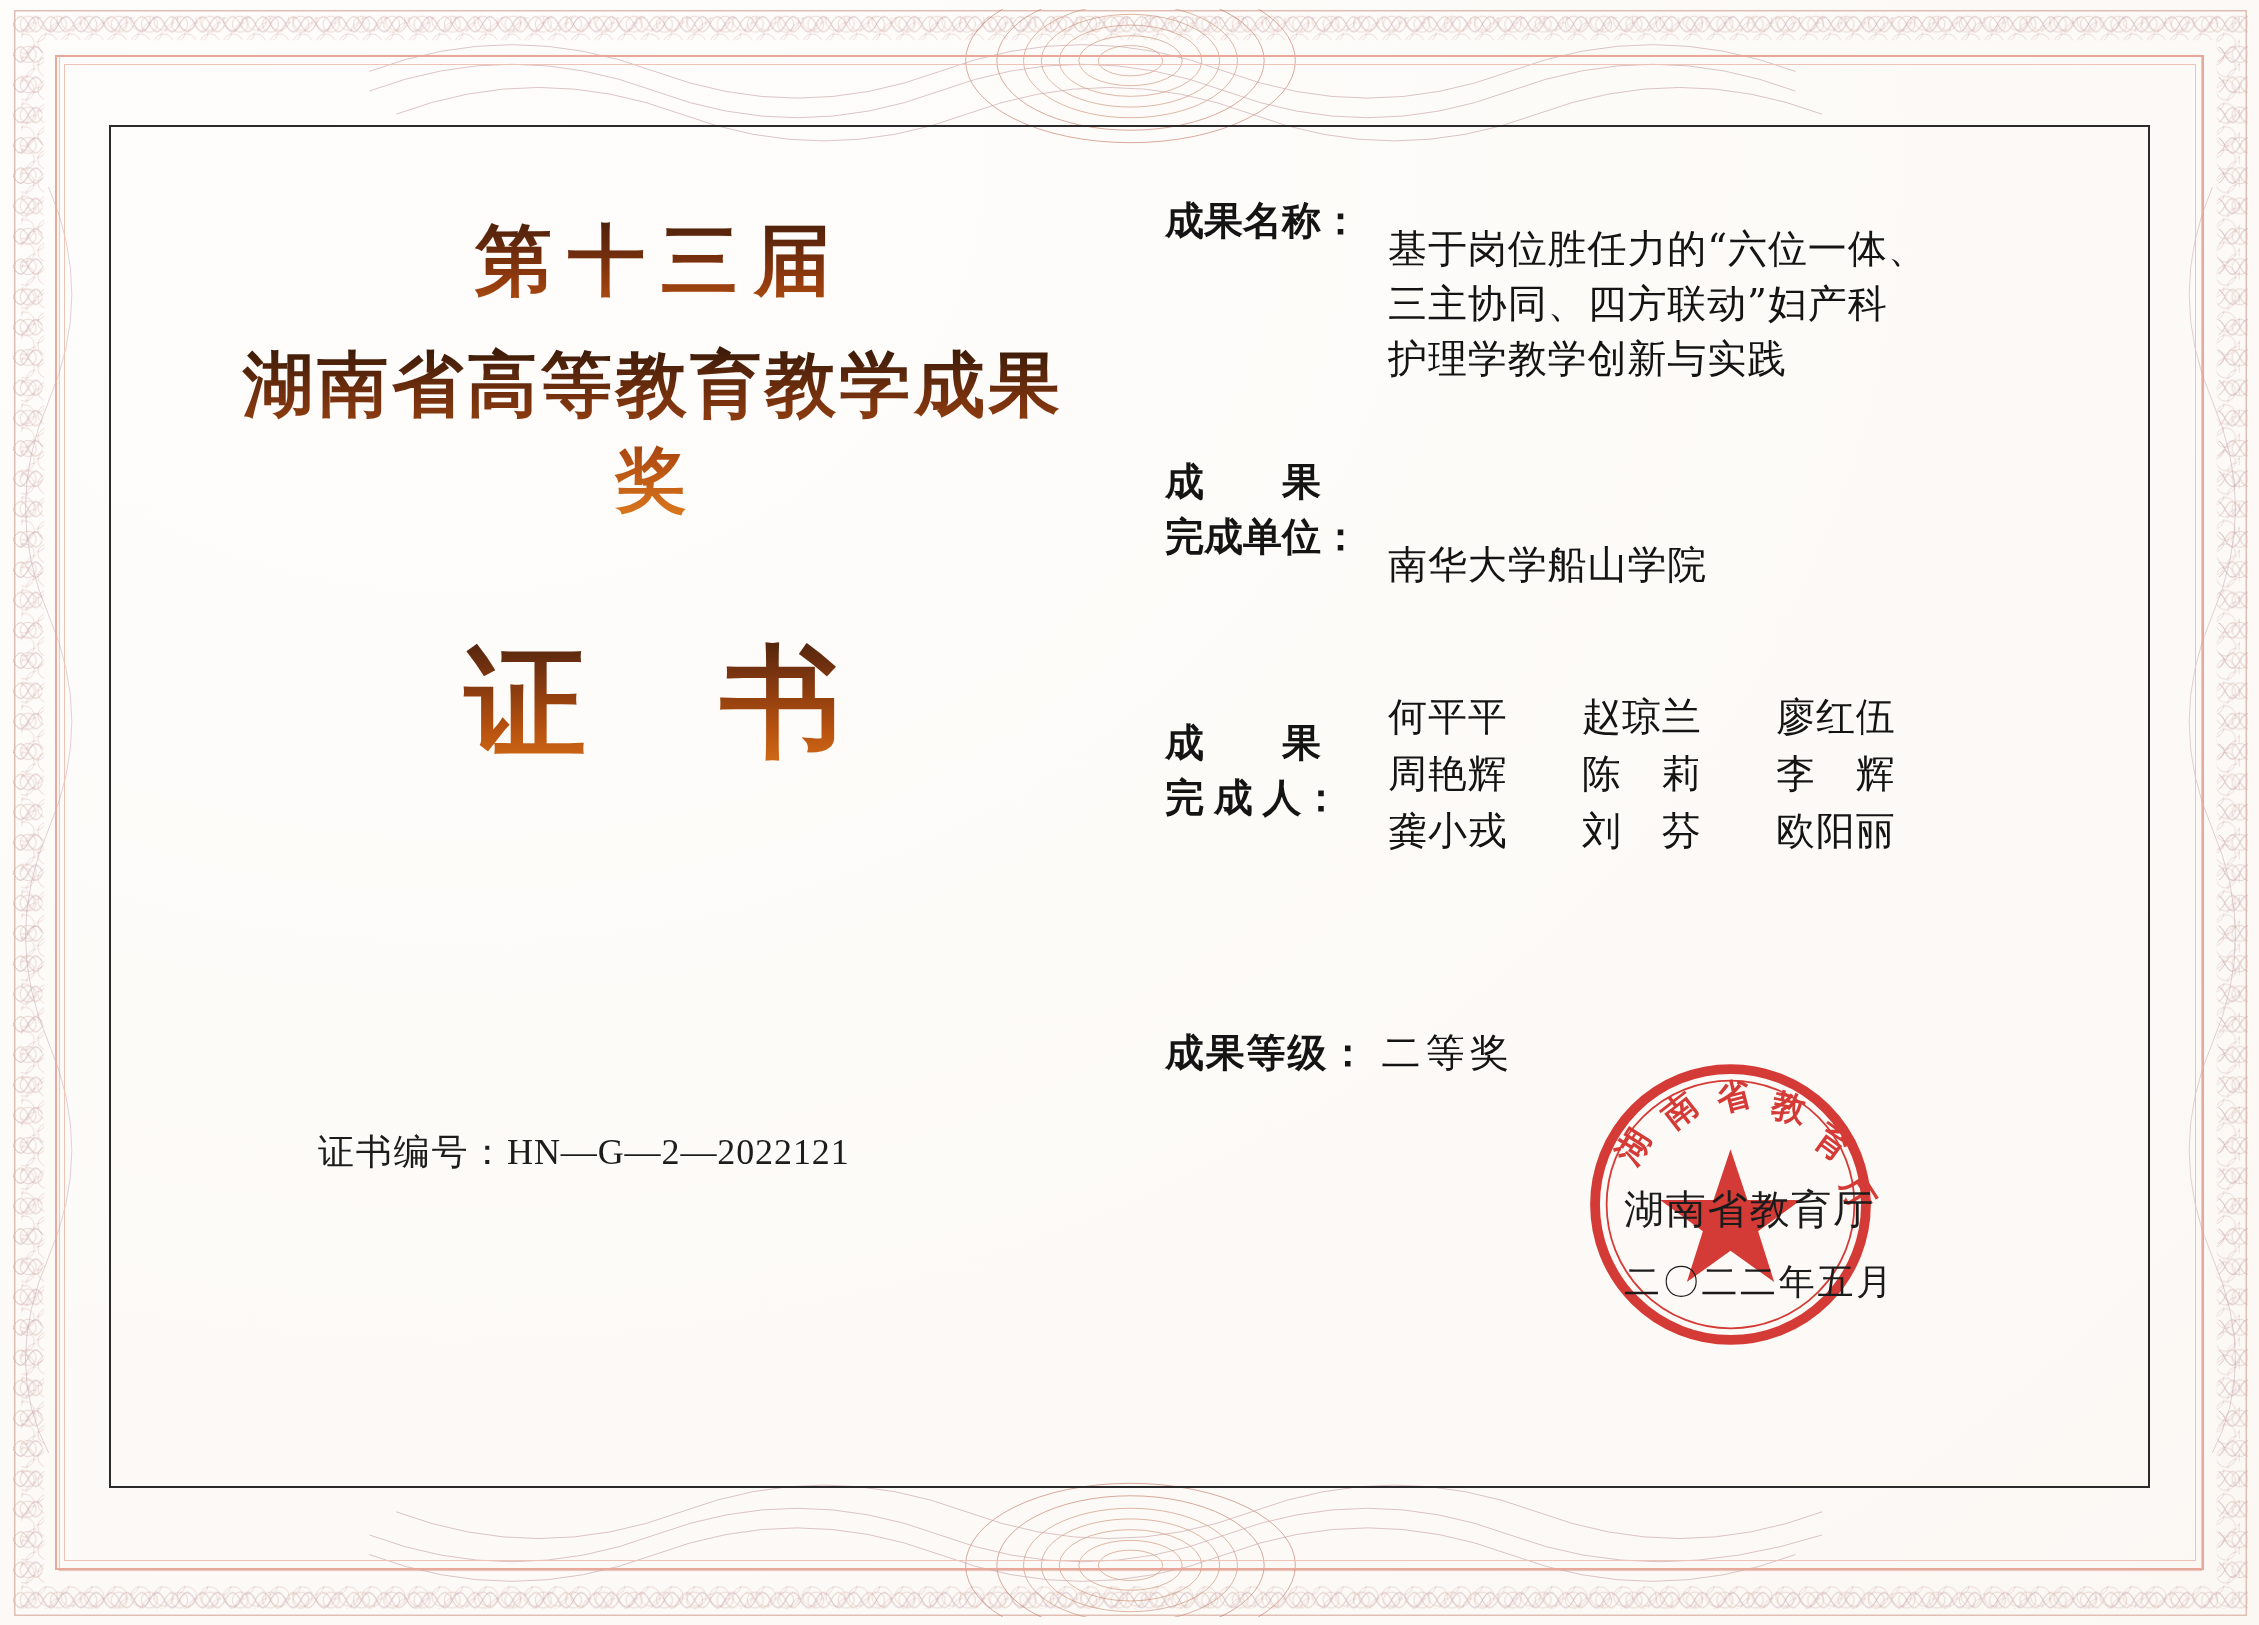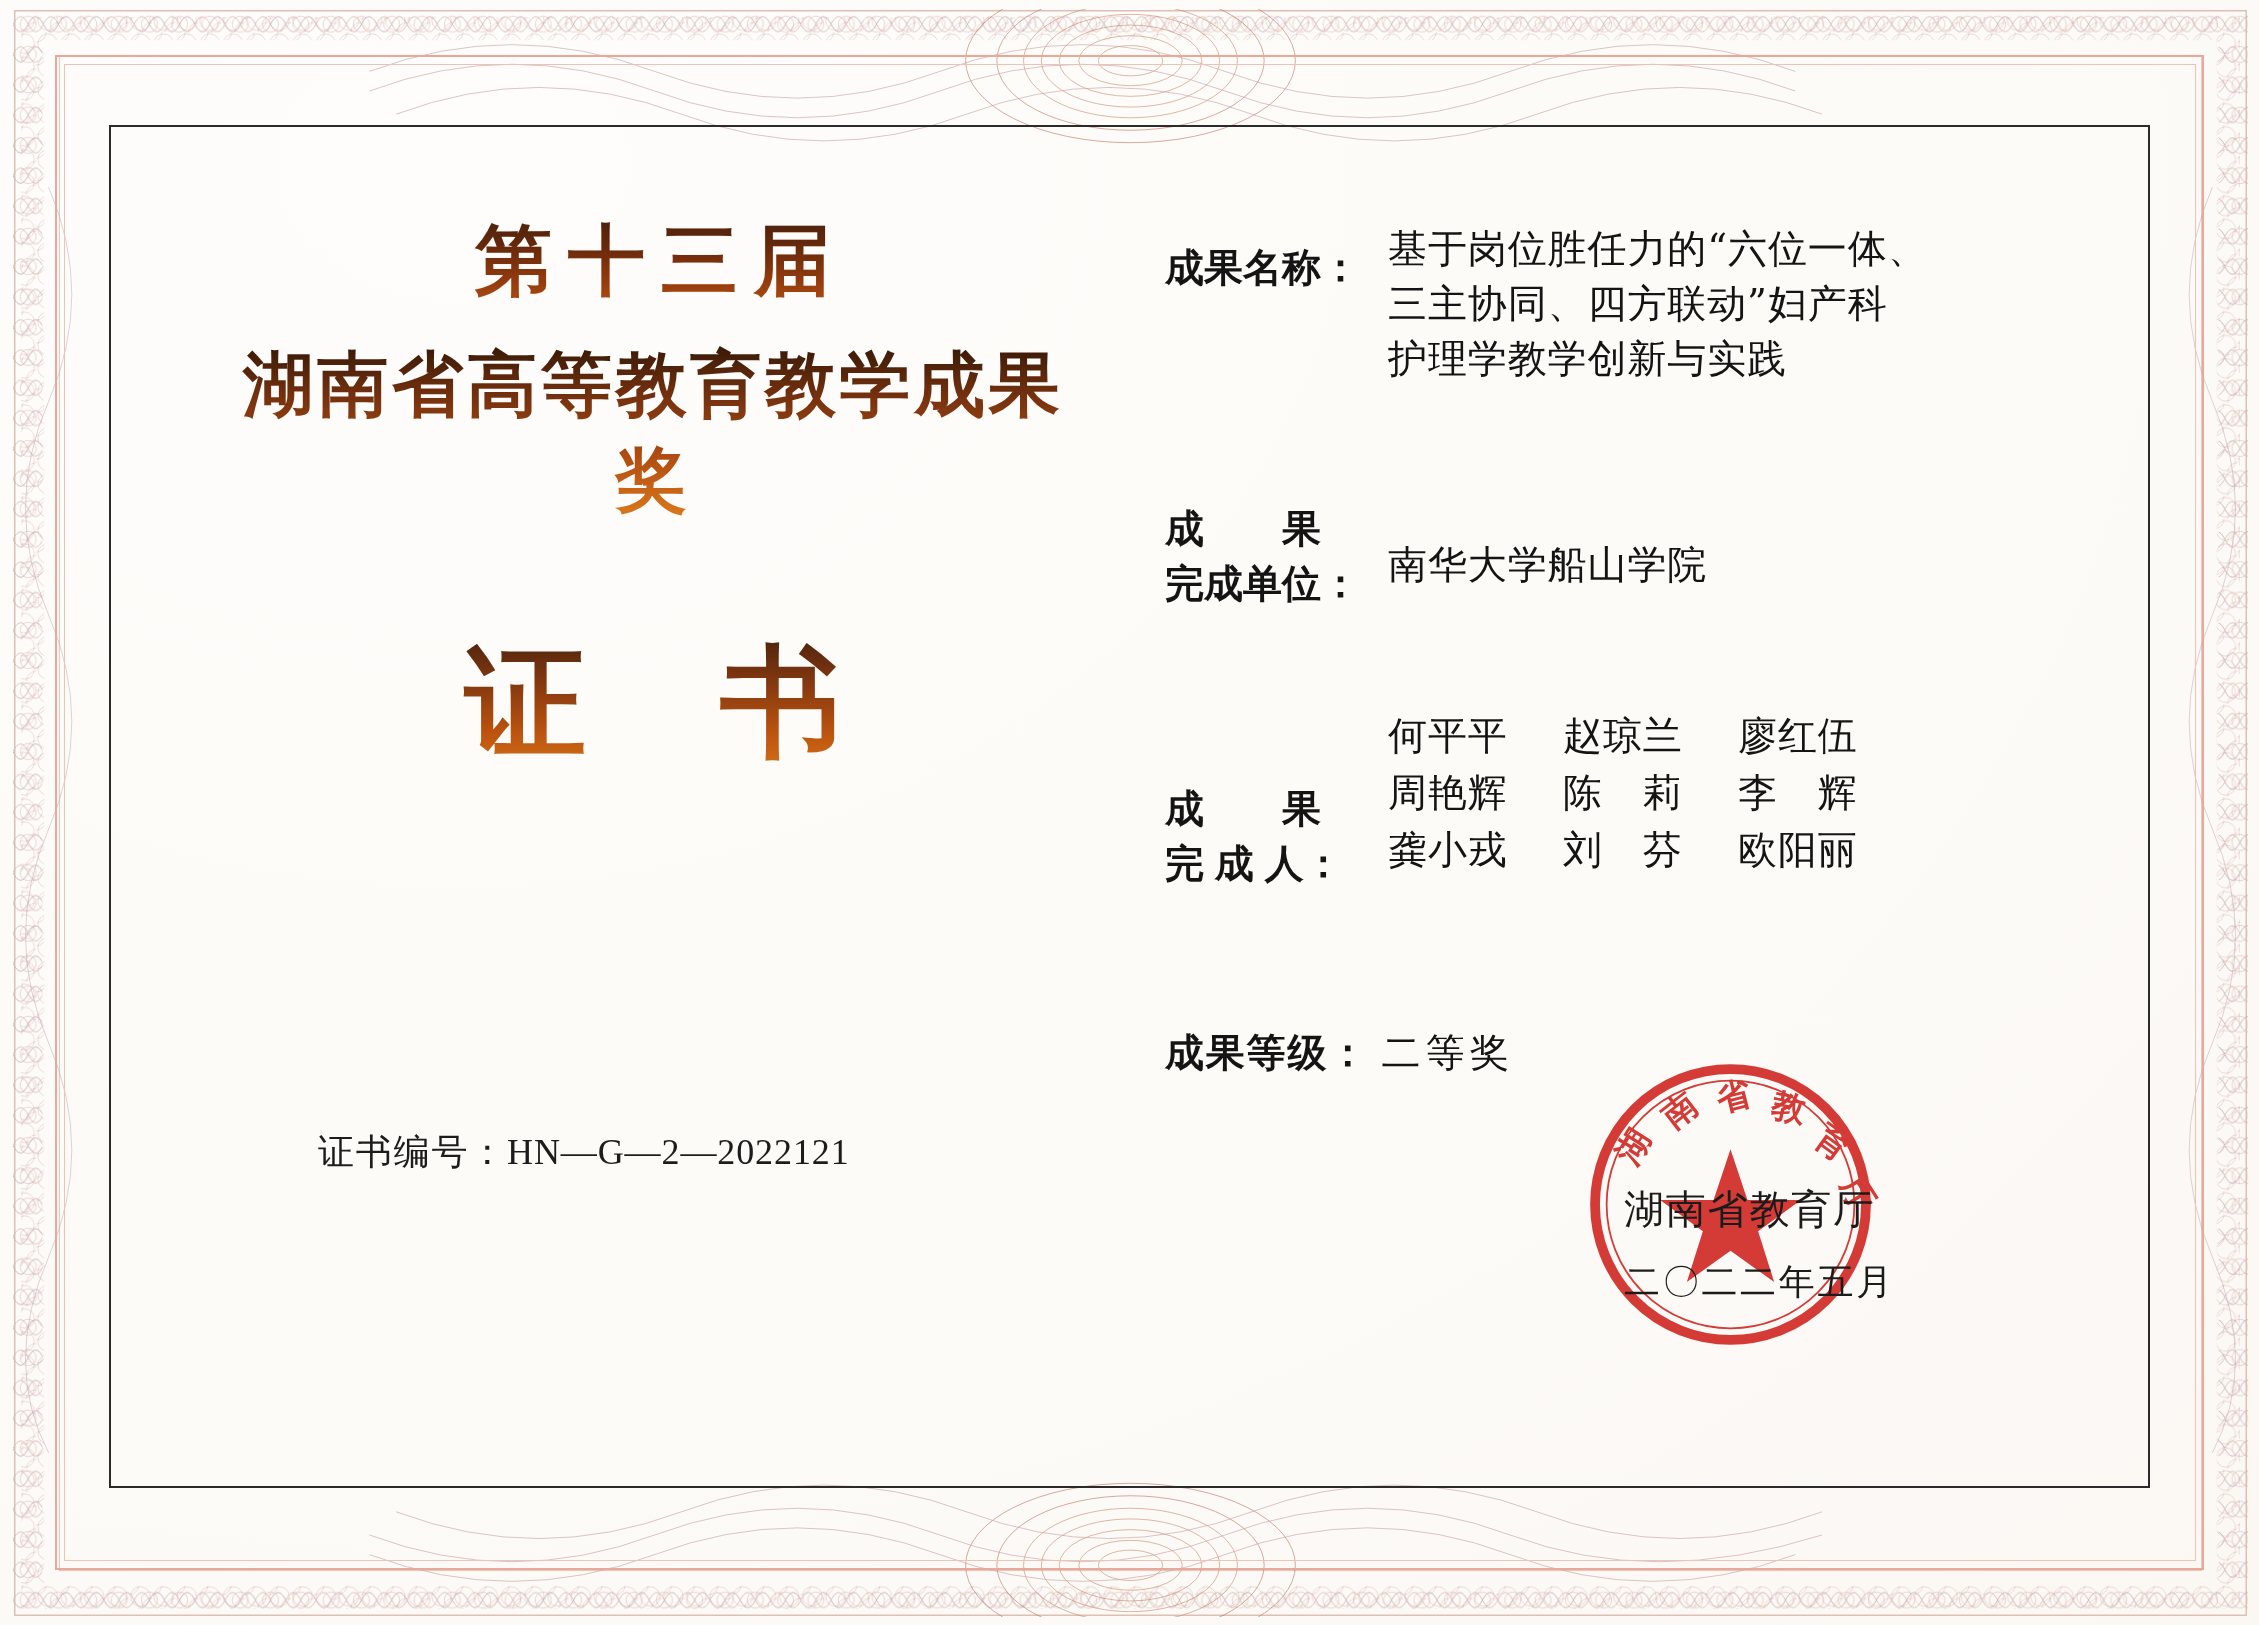--- a/index.html
+++ b/index.html
@@ -133,42 +133,41 @@
   }
   .field {
     display: flex;
     align-items: flex-start;
     margin-bottom: 68px;
   }
   .field-label {
     width: 223px;
     flex: 0 0 223px;
     font-size: 39px;
-    font-family: Liberation Sans, sans-serif;
+    font-family: Liberation Serif, serif;
     font-weight: 600;
     color: #141414;
     line-height: 55px;
     text-align: justify;
-    margin-top: 47px;
   }
   .field-label .l2 { display:block; }
   .field-value {
     flex: 1;
     font-size: 39px;
     font-family: "DejaVu Serif", serif;
     color: #141414;
     line-height: 55px;
     letter-spacing: 0.9px;
     margin-top: 28px;
   }
   .field-value .row { display: block; white-space: nowrap; }
 
   .names .row {
     display: flex;
-    gap: 41px;
+    gap: 60px;
     line-height: 57px;
   }
   .names .row span { display:inline-block; min-width: 134px; }
 
   .field-grade {
     position: absolute;
     left: 1056px;
     top: 918px;
     font-size: 39px;
     font-family: "DejaVu Serif", serif;

